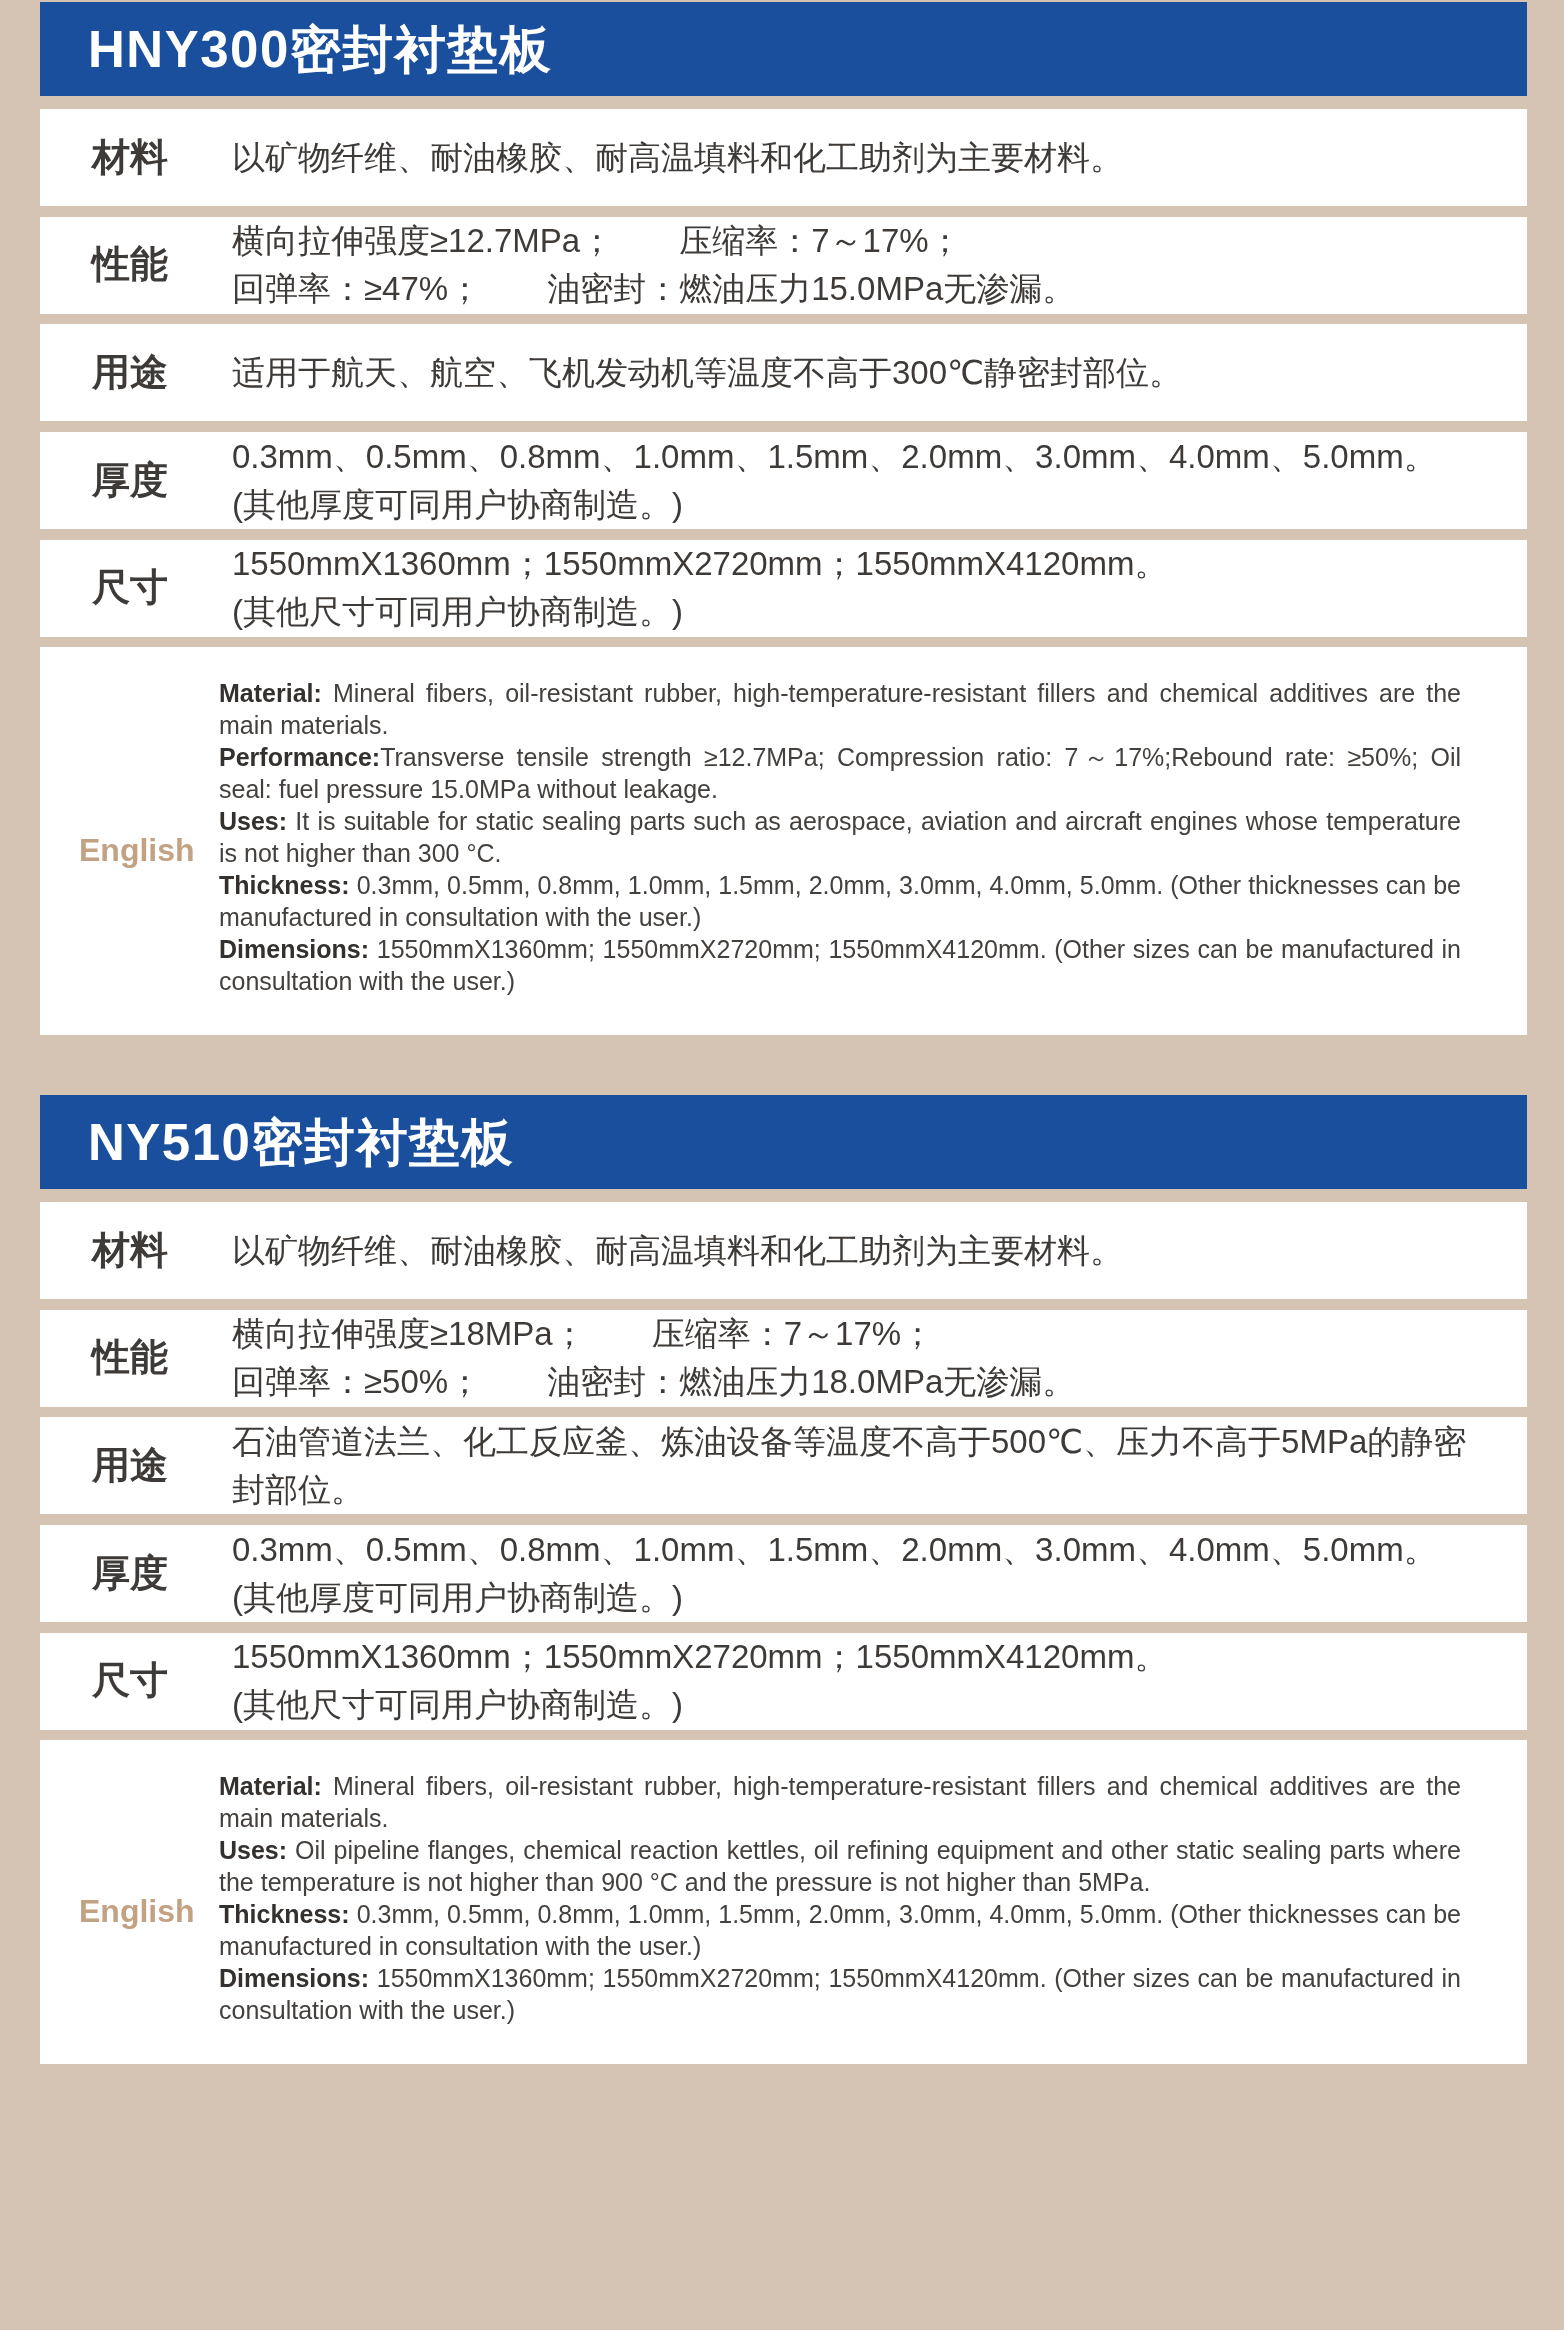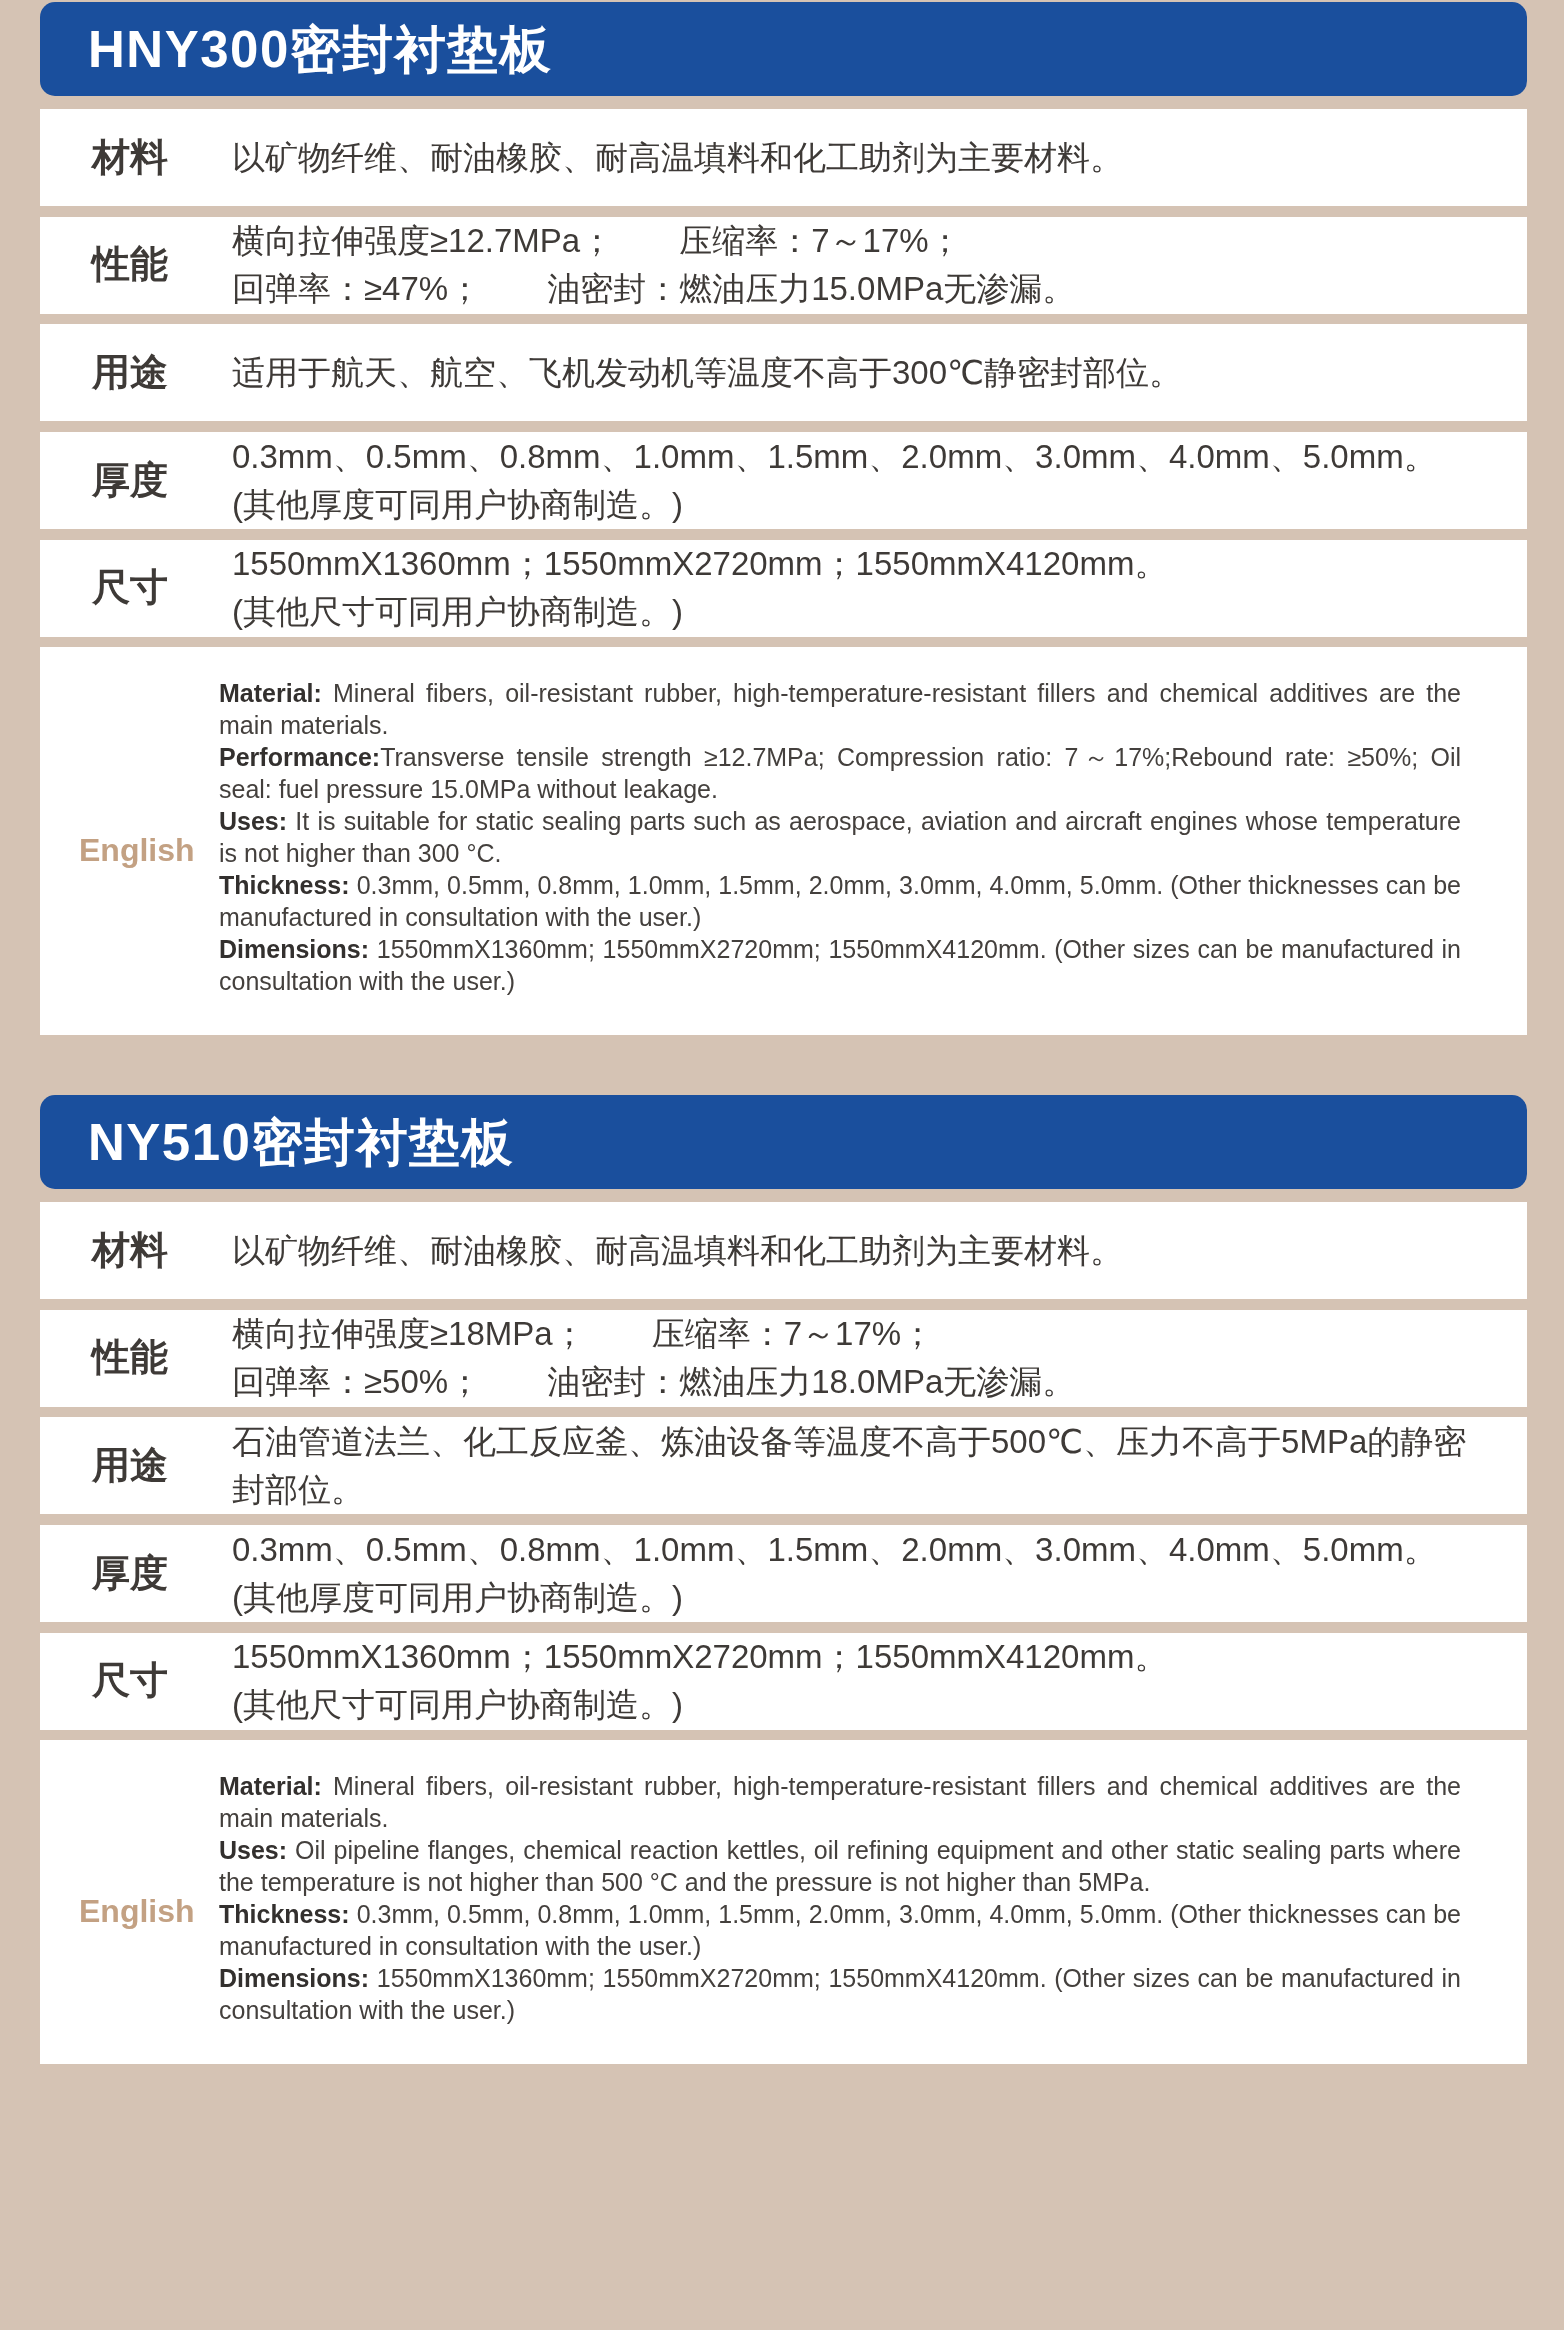--- a/index.html
+++ b/index.html
@@ -11,21 +11,20 @@
     -webkit-font-smoothing:antialiased;
   }
   .wrap{position:relative;margin:0 37px 0 40px;padding-top:2.3px;}
   .section{margin-bottom:60px;}
   .sec-header{
     height:94px;
     background:#1a4f9d;
     display:flex;align-items:center;
     padding-left:48px;
     margin-bottom:13px;
-    border-radius:15px;
   }
   .sec-title{
     margin:0;
     color:#ffffff;
     font-size:51px;
     font-weight:800;
     letter-spacing:1.5px;
     line-height:1;
   }
   .row{
@@ -176,21 +175,21 @@
       <div class="row-content">
         <div class="line">1550mmX1360mm；1550mmX2720mm；1550mmX4120mm。</div>
         <div class="line">(其他尺寸可同用户协商制造。)</div>
       </div>
     </div>
 
     <div class="row english">
       <div class="row-label english-label">English</div>
       <div class="eng-content">
         <p class="eng-item"><b class="eng-term">Material:</b><span> Mineral fibers, oil-resistant rubber, high-temperature-resistant fillers and chemical additives are the main materials.</span></p>
-        <p class="eng-item"><b class="eng-term">Uses:</b><span> Oil pipeline flanges, chemical reaction kettles, oil refining equipment and other static sealing parts where the temperature is not higher than 500 °C and the pressure is not higher than 5MPa.</span></p>
+        <p class="eng-item"><b class="eng-term">Uses:</b><span> Oil pipeline flanges, chemical reaction kettles, oil refining equipment and other static sealing parts where the temperature is not higher than 900 °C and the pressure is not higher than 5MPa.</span></p>
         <p class="eng-item"><b class="eng-term">Thickness:</b><span> 0.3mm, 0.5mm, 0.8mm, 1.0mm, 1.5mm, 2.0mm, 3.0mm, 4.0mm, 5.0mm. (Other thicknesses can be manufactured in consultation with the user.)</span></p>
         <p class="eng-item"><b class="eng-term">Dimensions:</b><span> 1550mmX1360mm; 1550mmX2720mm; 1550mmX4120mm. (Other sizes can be manufactured in consultation with the user.)</span></p>
       </div>
     </div>
   </section>
 
 </div>
 
 
 </body></html>

